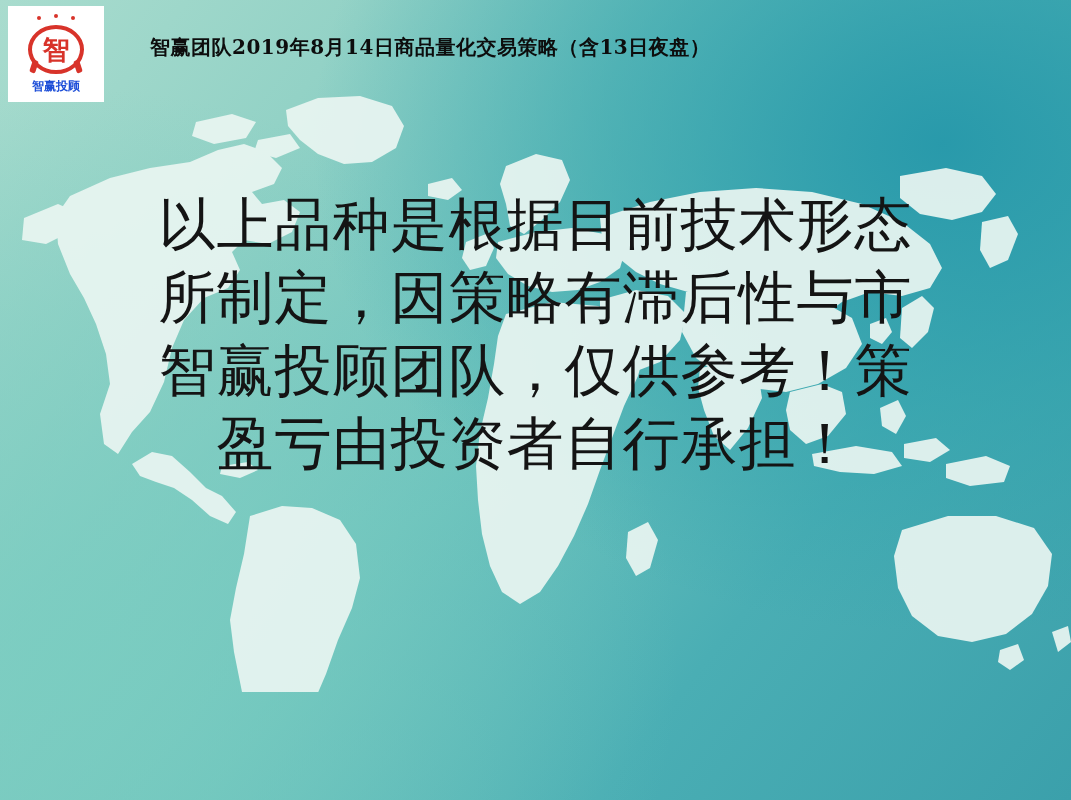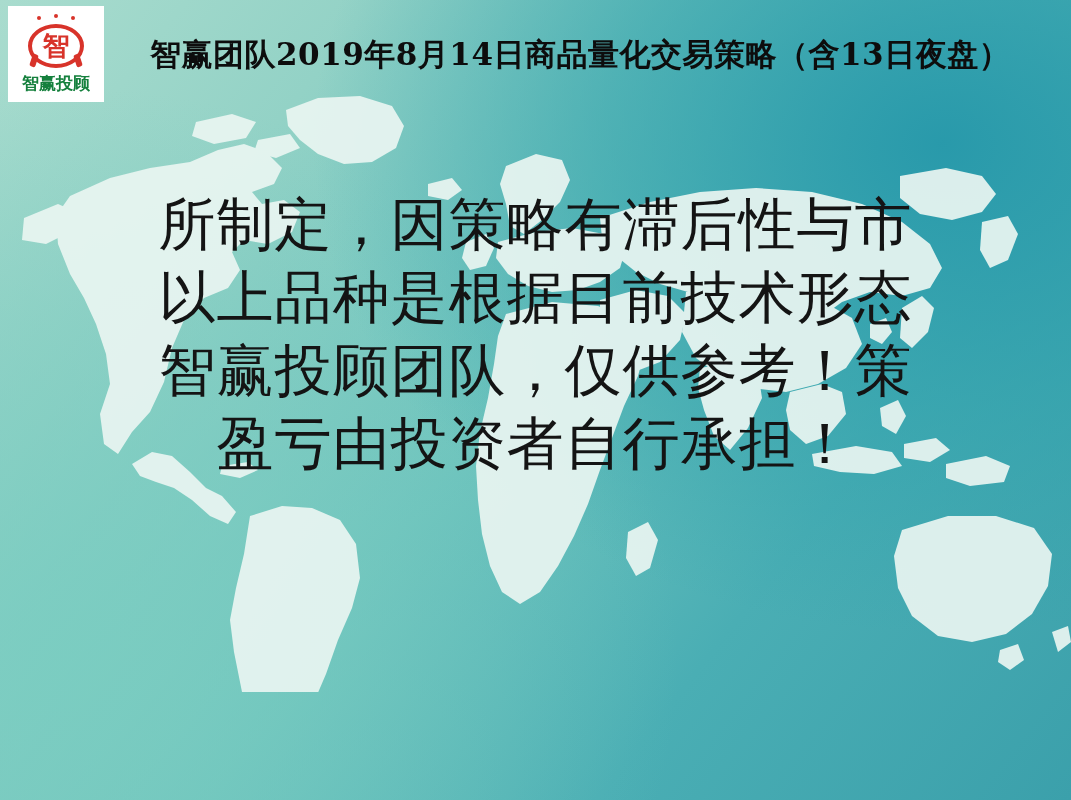--- a/index.html
+++ b/index.html
@@ -68,32 +68,32 @@
   .seal-ring::before { left:-1px; transform:rotate(18deg); }
   .seal-ring::after  { right:-1px; transform:rotate(-18deg); }
   .seal-char {
     font-family:"DejaVu Sans", sans-serif;
     font-size:27px; font-weight:bold; color:#d8332a;
     line-height:1;
   }
   .seal-name {
     margin-top:4px;
     font-family:"DejaVu Sans", sans-serif;
-    font-size:17px; font-weight:bold; letter-spacing:0px;
-    color:#15803d; white-space:nowrap;
+    font-size:12px; font-weight:bold; letter-spacing:0px;
+    color:#1d4ed8; white-space:nowrap;
   }
 
   
   #header-title {
     position:absolute;
     left:150px; top:34px;
     z-index:6;
     font-family:"DejaVu Serif", serif;
     font-weight:bold;
-    font-size:31px;
+    font-size:20px;
     color:#0d0d0d;
     letter-spacing:0.5px;
     white-space:nowrap;
   }
 
   
   #body-text {
     position:absolute;
     left:0; right:0; top:188px;
     z-index:5;
@@ -218,20 +218,20 @@
       <div class="seal-ring">
         <span class="seal-char">智</span>
       </div>
       <div class="seal-name">智赢投顾</div>
     </div>
   </div>
 
   <div id="header-title">智赢团队2019年8月14日商品量化交易策略（含13日夜盘）</div>
 
   <div id="body-text">
+    <span class="line">以上品种是根据目前技术形态</span>
     <span class="line">所制定，因策略有滞后性与市</span>
-    <span class="line">以上品种是根据目前技术形态</span>
     <span class="line">智赢投顾团队，仅供参考！策</span>
     <span class="line">盈亏由投资者自行承担！</span>
   </div>
 
 
 </div>
 
 </body></html>

